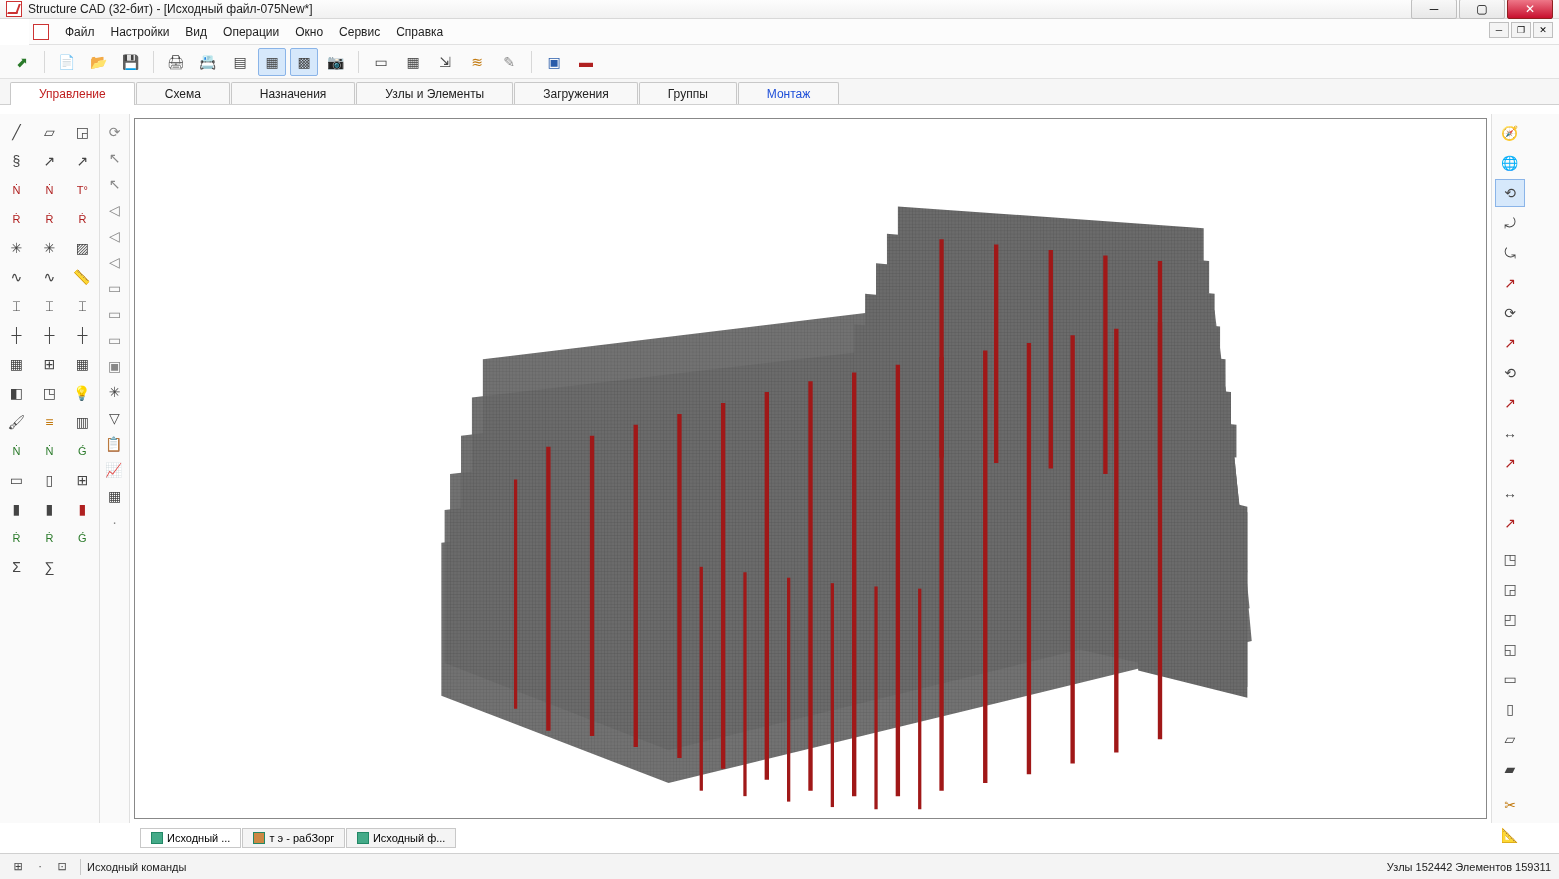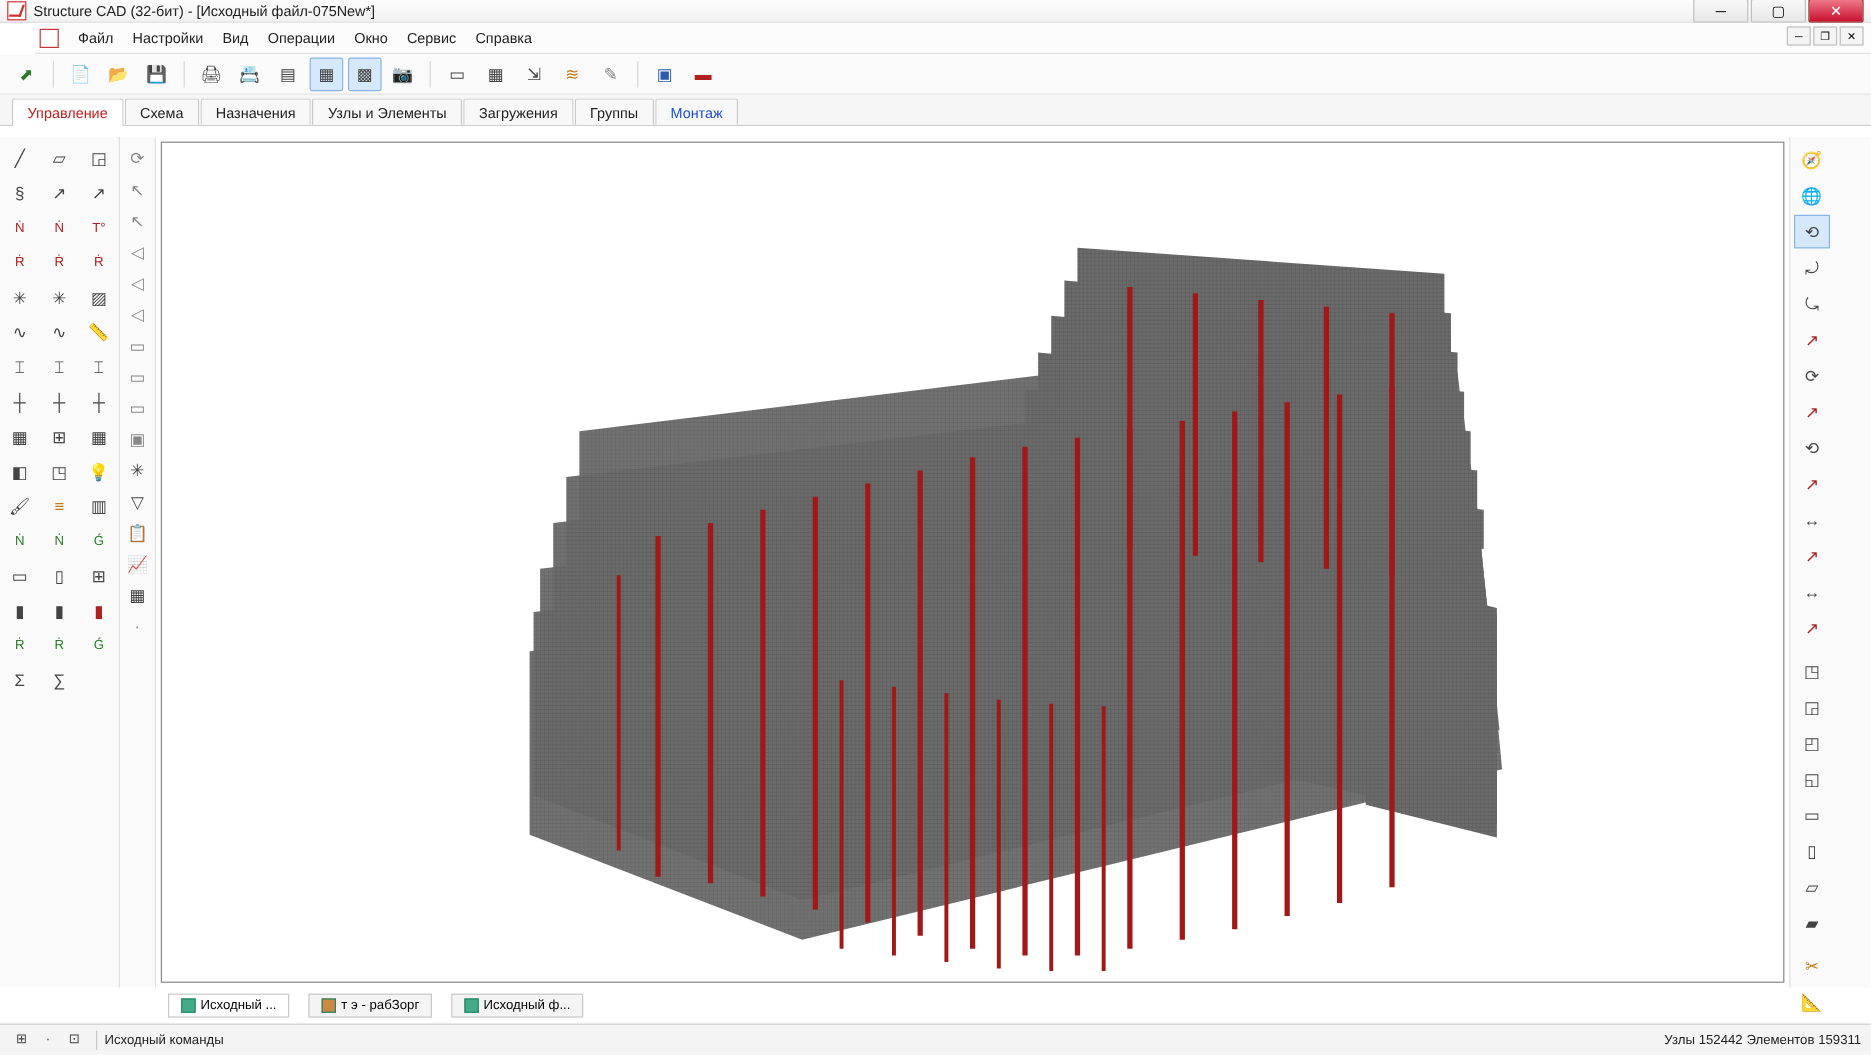--- a/index.html
+++ b/index.html
@@ -23,42 +23,42 @@
   .menubar .mdi-btn { width:20px; height:16px; border:1px solid #bfbfbf; background:#f4f4f4; display:flex;align-items:center;justify-content:center; font-size:9px;}
 
   
   .toolbar { height: 34px; background: #fafafa; border-bottom:1px solid #e1e1e1; display:flex; align-items:center; padding:0 8px; gap:4px;}
   .tbtn { width:28px; height:28px; display:flex; align-items:center; justify-content:center; border:1px solid transparent; border-radius:2px; position:relative;}
   .tbtn.active { border-color:#8ab4e8; background:#d6e8fb;}
   .tsep { width:1px; height:22px; background:#d8d8d8; margin:0 4px;}
 
   
   .tabbar { height: 26px; background: #f6f6f6; border-bottom:1px solid #d0d0d0; display:flex; align-items:flex-end; padding-left:10px;}
-  .tab { padding: 4px 12px 3px; background:#f8f8f8; border:1px solid #c8c8c8; border-bottom:none; margin-right:1px; font-size:12px; color:#222; border-radius:2px 2px 0 0;text-align:center;}
+  .tab { padding: 4px 28px 3px; background:#f8f8f8; border:1px solid #c8c8c8; border-bottom:none; margin-right:1px; font-size:12px; color:#222; border-radius:2px 2px 0 0;text-align:center;}
   .tab.active { background:#fff; color:#c02020; font-weight:500; position:relative; top:1px; padding-bottom:4px;}
   .tab.disabled { color:#1d4ed8; }
 
   
   .workspace { position:absolute; top:114px; bottom:56px; left:0; right:0; display:flex; }
   .left-toolbox { width:100px; background:#fafafa; border-right:1px solid #e0e0e0; display:flex; }
   .left-toolbox .col { width:33.3%; display:flex; flex-direction:column; padding-top:4px; }
   .left-toolbox .lbtn { width:28px; height:28px; margin:0 auto 1px; display:flex;align-items:center;justify-content:center; border:1px solid transparent;}
   .aux-toolbox { width:30px; background:#fafafa; border-right:1px solid #e0e0e0; display:flex; flex-direction:column; padding-top:8px; gap:6px; align-items:center;}
   .aux-toolbox .abtn{width:20px;height:20px;display:flex;align-items:center;justify-content:center;}
 
   .canvas-area { flex:1; background:#fff; border:1px solid #888; margin:4px; position:relative; overflow:hidden;}
   .canvas-area svg { width:100%; height:100%; }
 
   .right-toolbox { width:68px; background:#fafafa; border-left:1px solid #e0e0e0; display:flex; flex-wrap:wrap; padding:4px 2px; align-content:flex-start;}
   .right-toolbox .rbtn{ width:30px; height:28px; margin:1px; display:flex;align-items:center;justify-content:center; border:1px solid transparent;}
   .right-toolbox .rbtn.active{border-color:#8ab4e8; background:#d6e8fb;}
   .right-toolbox .rsep{ width:100%; height:6px;}
 
   
-  .doc-tabs { position:absolute; bottom:28px; left:140px; height:26px; display:flex; align-items:center;gap:15px;}
+  .doc-tabs { position:absolute; bottom:28px; left:140px; height:26px; display:flex; align-items:center;}
   .doc-tab { padding:3px 10px; background:#f4f4f4; border:1px solid #c8c8c8; margin-right:1px; font-size:11px; display:flex; align-items:center; gap:4px;max-width:110px; white-space:nowrap; overflow:hidden; text-overflow:ellipsis;}
   .doc-tab.active{ background:#fff; }
   .doc-tab .mini-icon{width:12px;height:12px;background:#4a8; border:1px solid #286;}
 
   
   .statusbar { position:absolute; bottom:0; left:0; right:0; height:26px; background:#f4f4f4; border-top:1px solid #d0d0d0; display:flex; align-items:center; padding:0 8px; font-size:11px; color:#222;}
   .statusbar .sbtn{width:20px;height:18px;border:1px solid transparent;margin-right:2px;display:flex;align-items:center;justify-content:center;}
   .statusbar .spacer{flex:1;}
   .statusbar .sep{width:1px;height:16px;background:#c8c8c8;margin:0 6px;}
 

